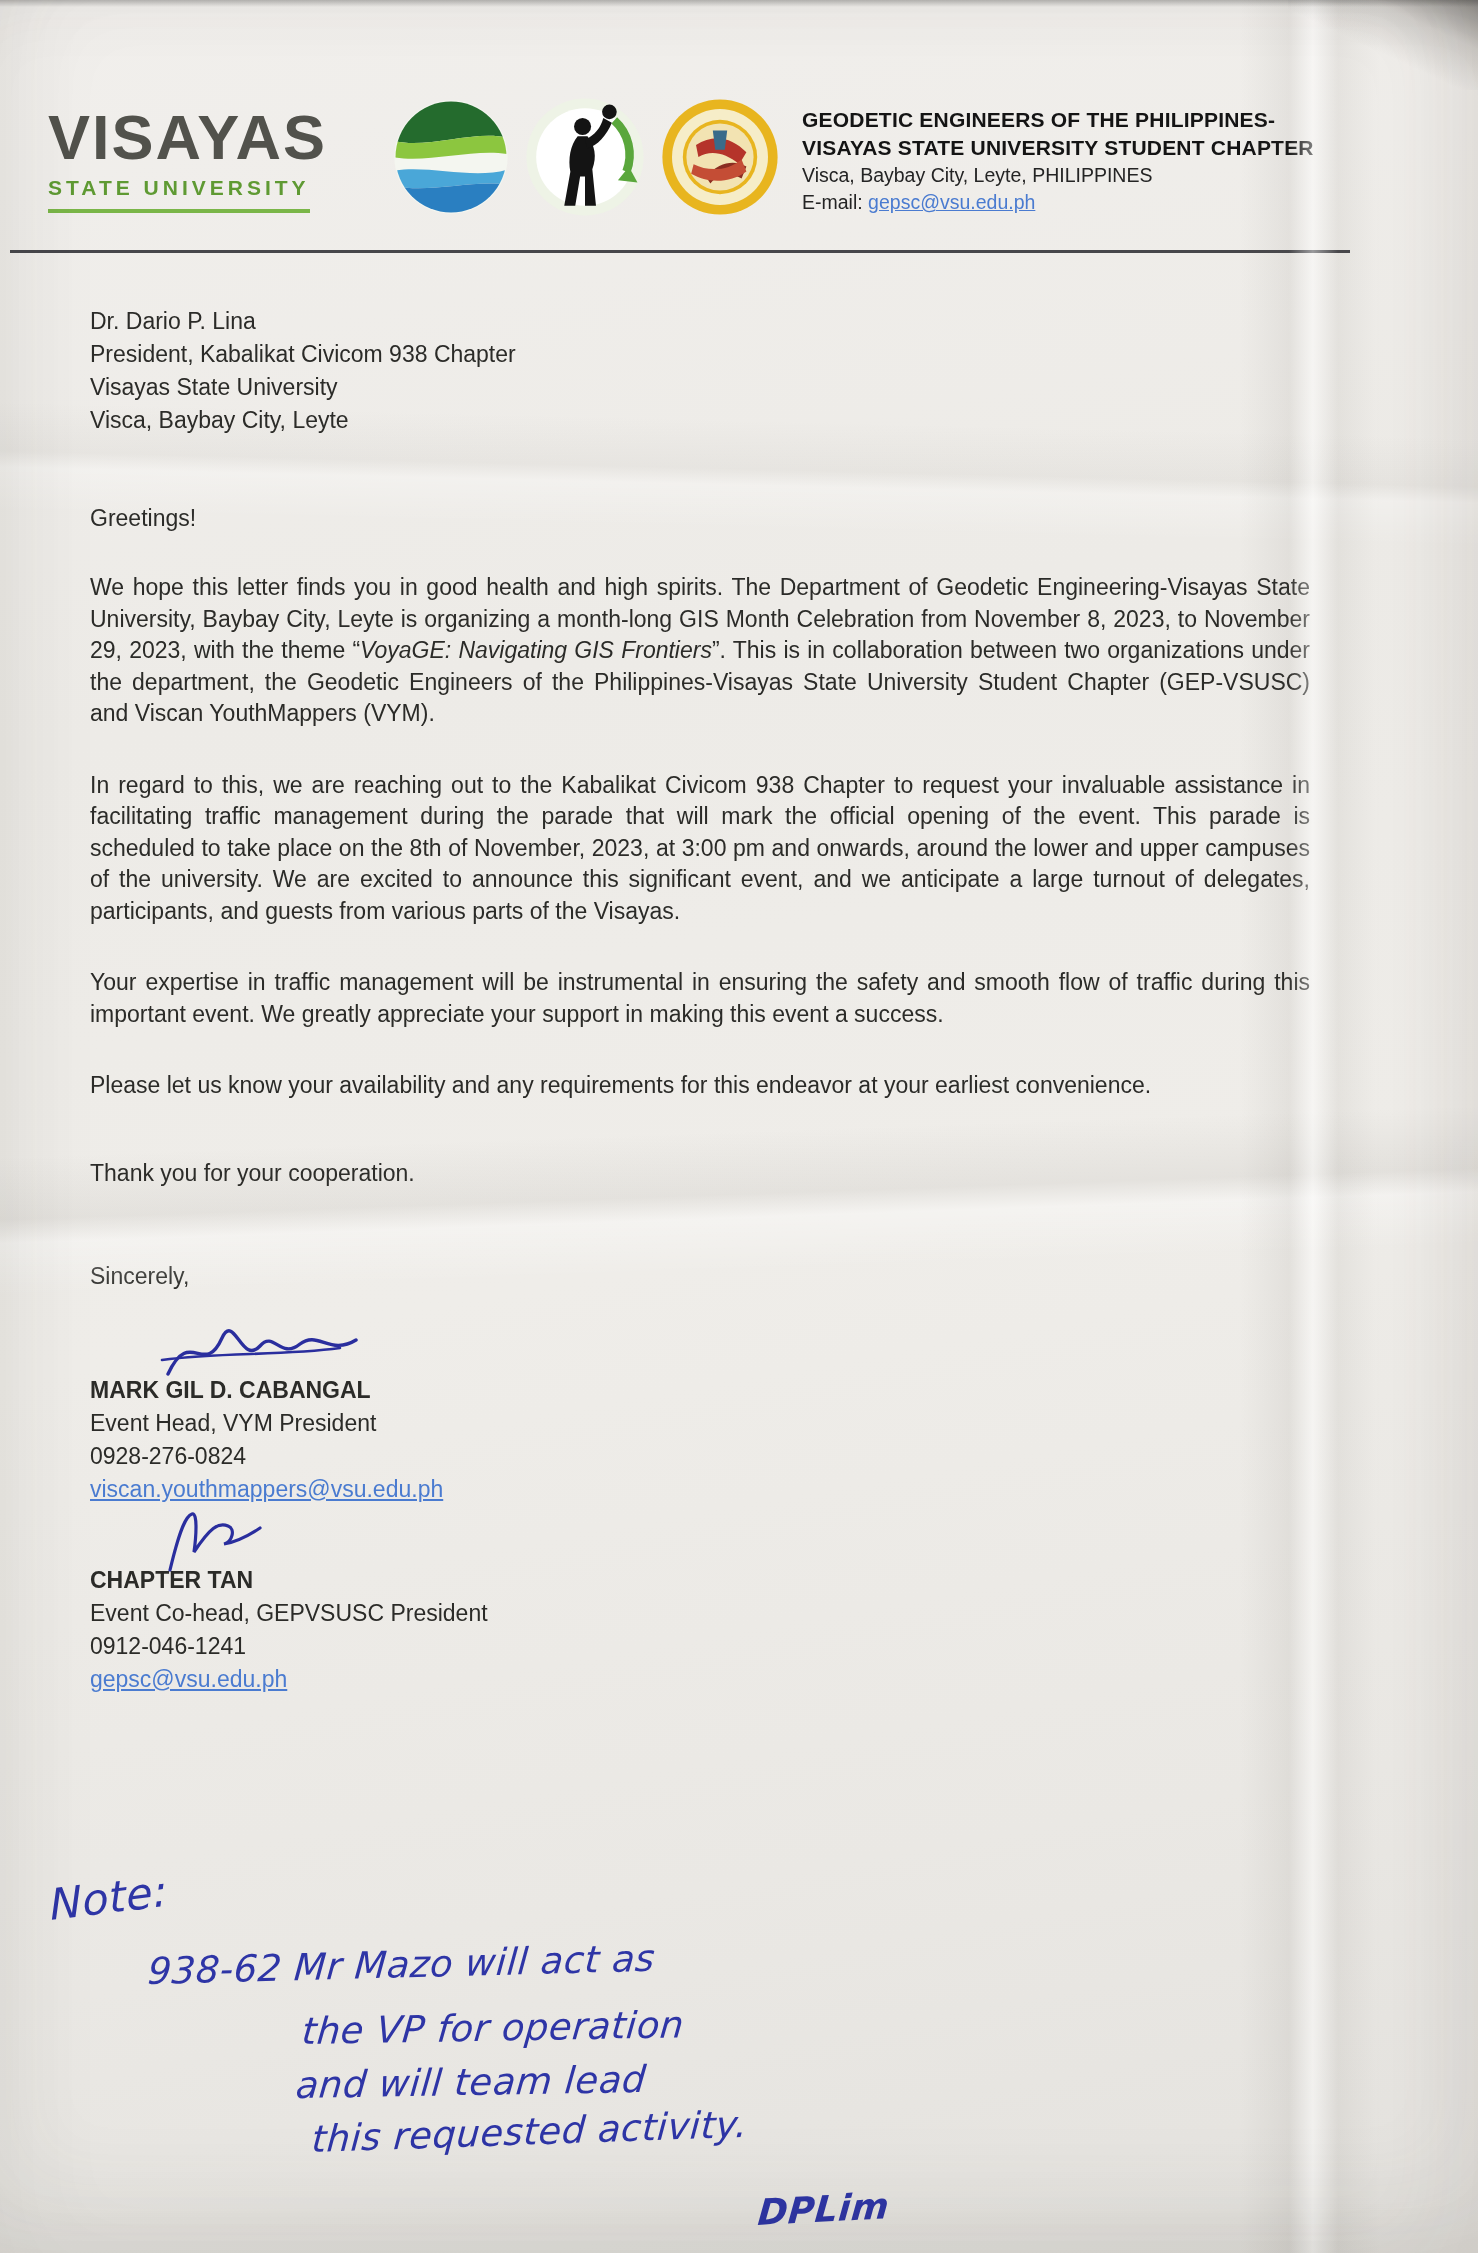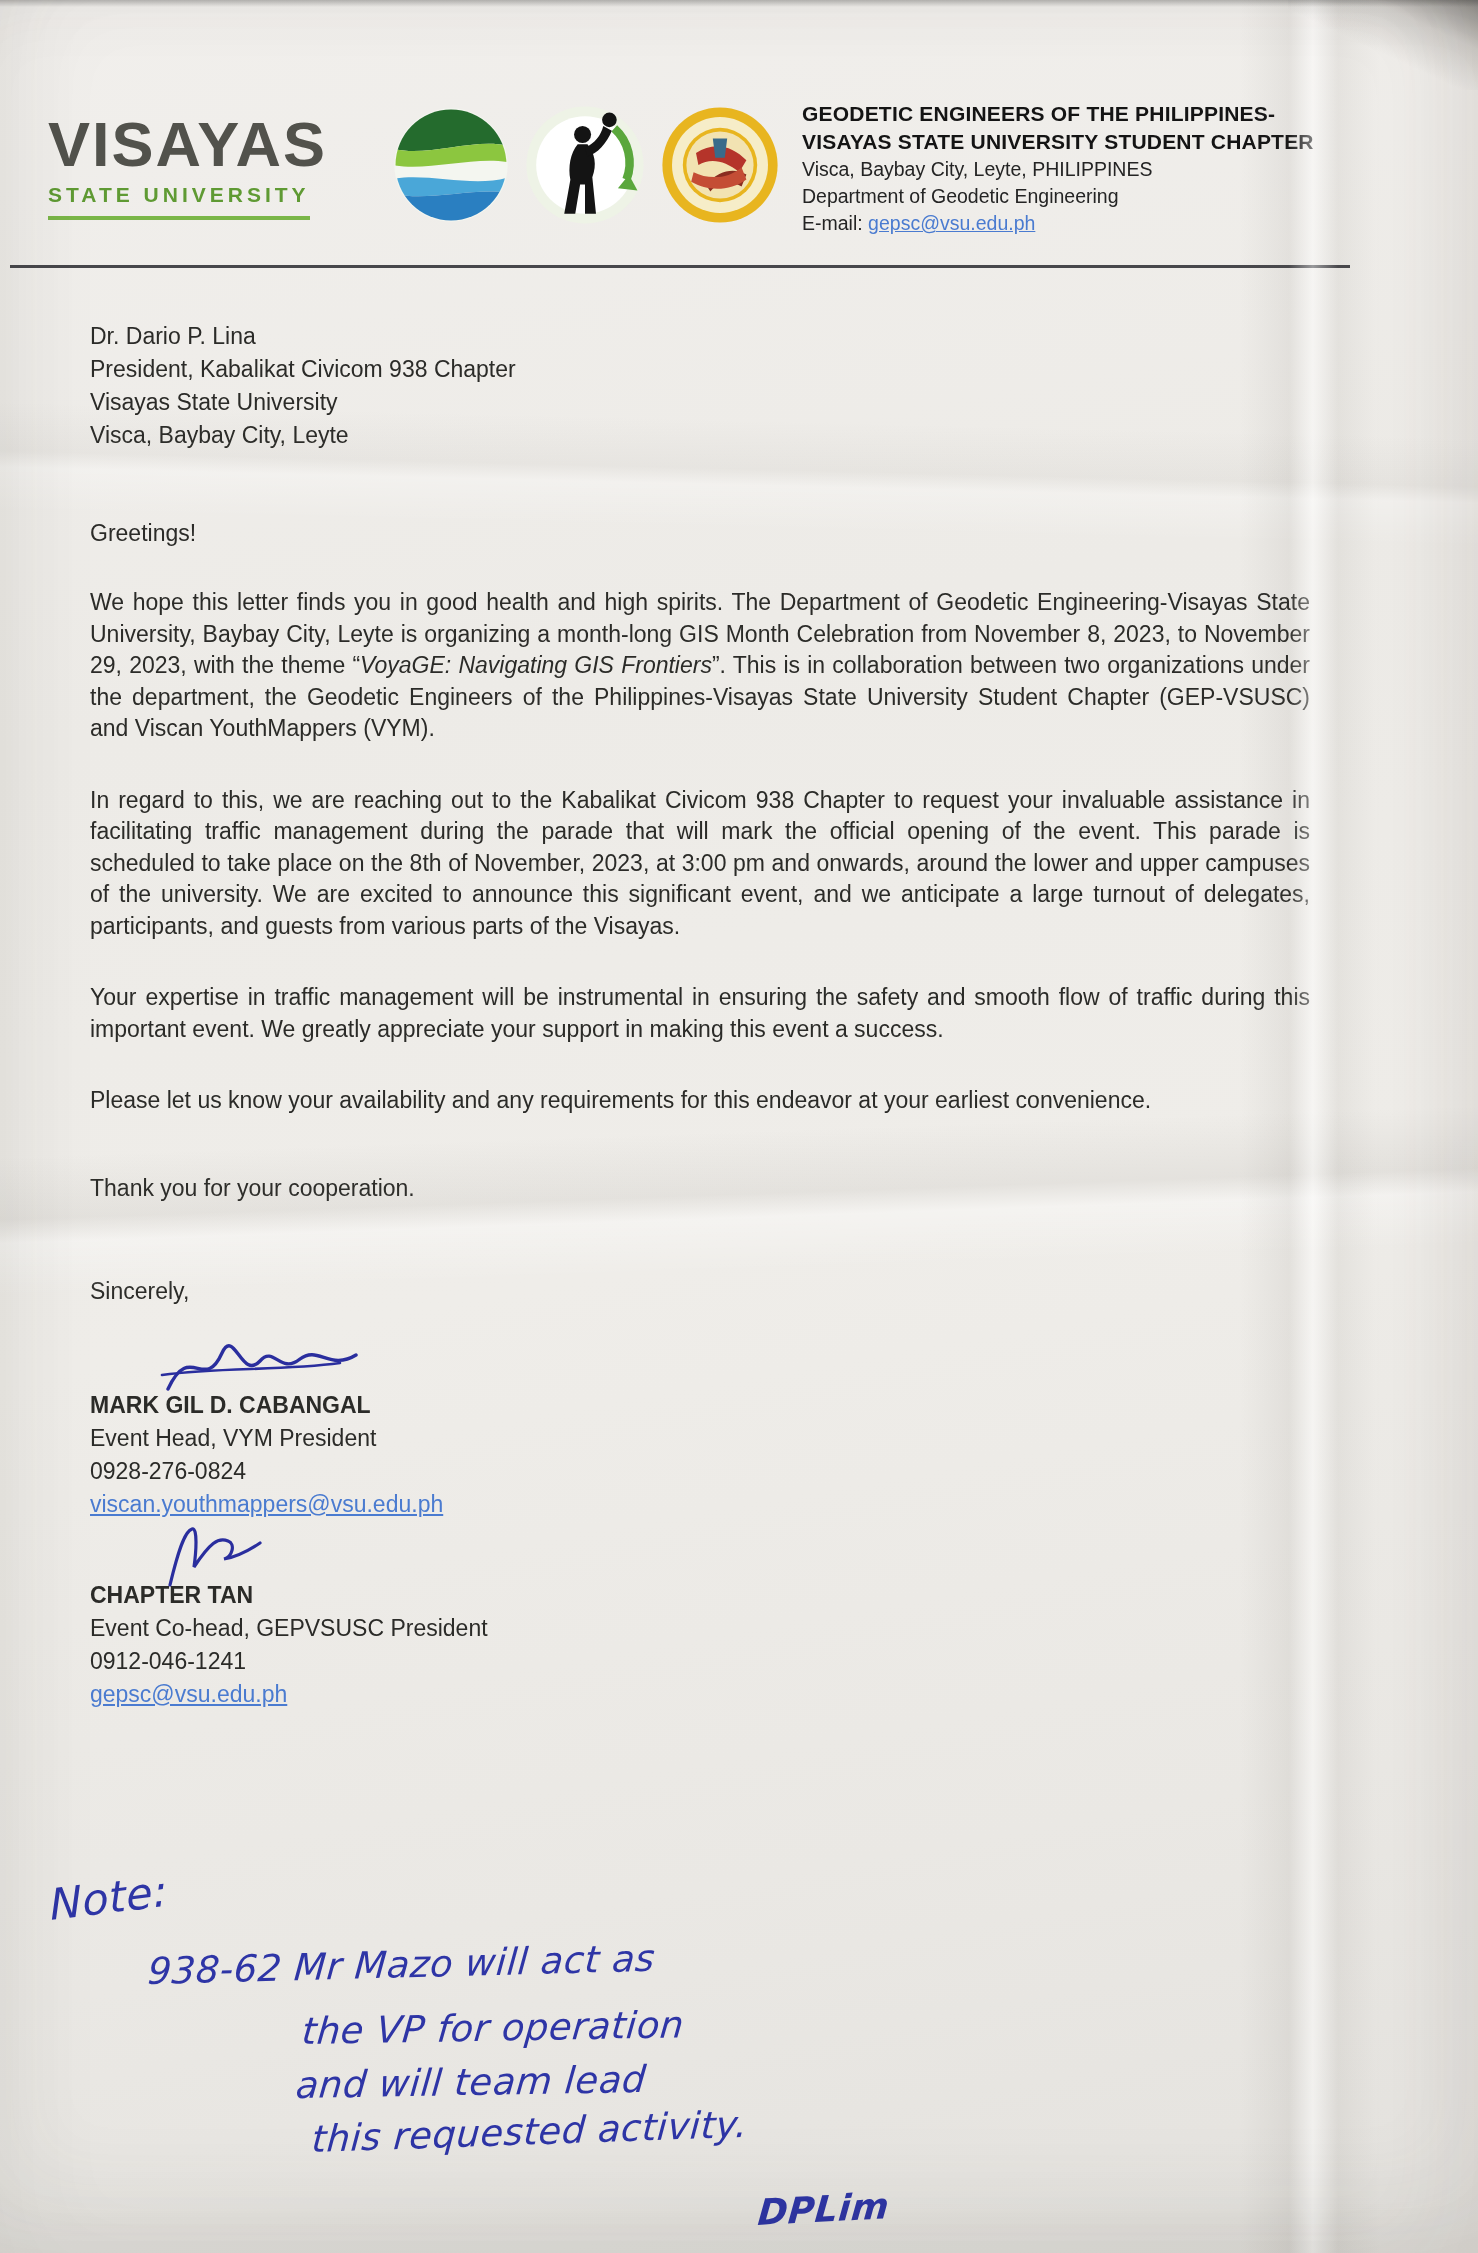--- a/index.html
+++ b/index.html
@@ -120,21 +120,20 @@
         <path d="M38 66 C50 54 62 52 72 58 L68 68 C58 62 48 64 42 72 Z" fill="#8a2d20"></path>
         <path d="M28 56 C40 62 56 62 68 52 L72 62 C58 72 40 72 26 64 Z" fill="#c44d35"></path>
         <path d="M44 28 L56 28 L54 44 L46 44 Z" fill="#3a6b8a"></path>
       </svg>
     </div>
 
     <div class="org">
       <div class="org-bold">GEODETIC ENGINEERS OF THE PHILIPPINES-</div>
       <div class="org-bold">VISAYAS STATE UNIVERSITY STUDENT CHAPTER</div>
       <div class="org-reg">Visca, Baybay City, Leyte, PHILIPPINES</div>
-      <div class="org-reg">Department of Geodetic Engineering</div>
       <div class="org-reg">
         <span>E-mail: </span><a class="link">gepsc@vsu.edu.ph</a>
       </div>
     </div>
   </div>
 
   <div class="rule"></div>
 
   <div class="content">
 

